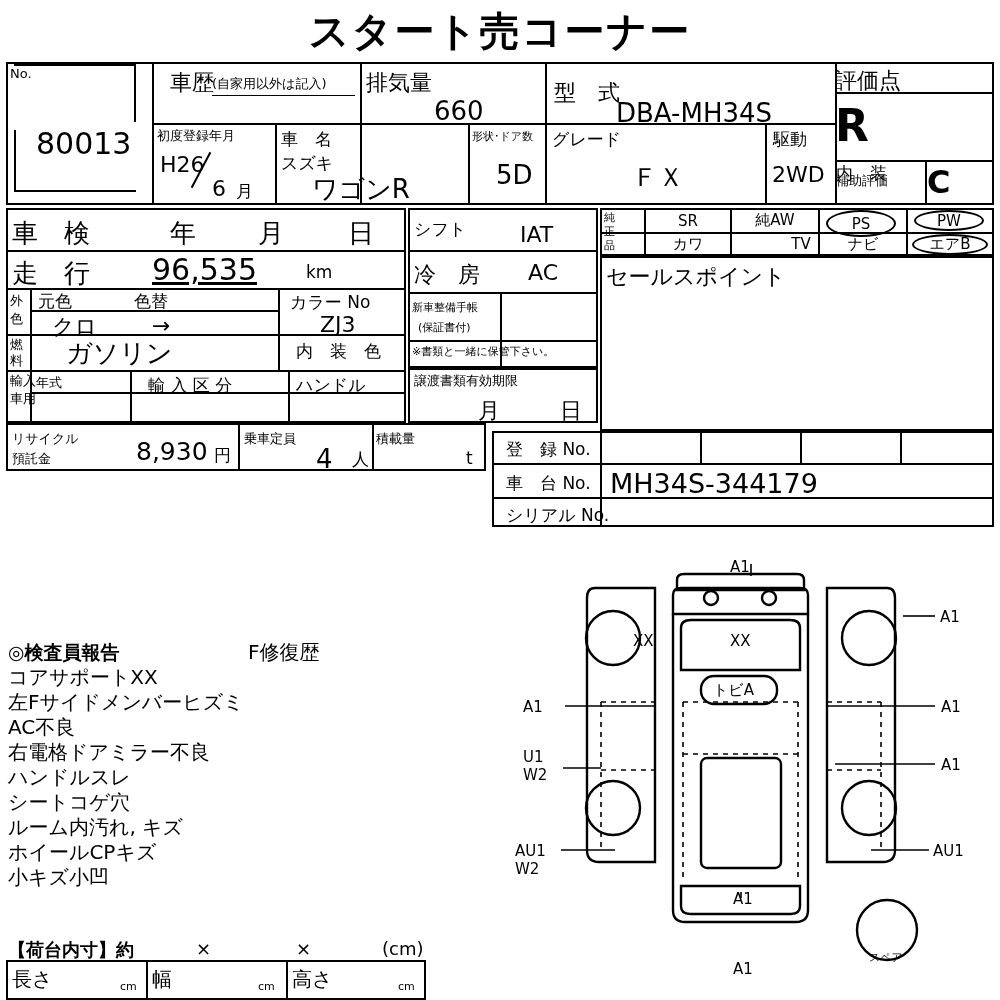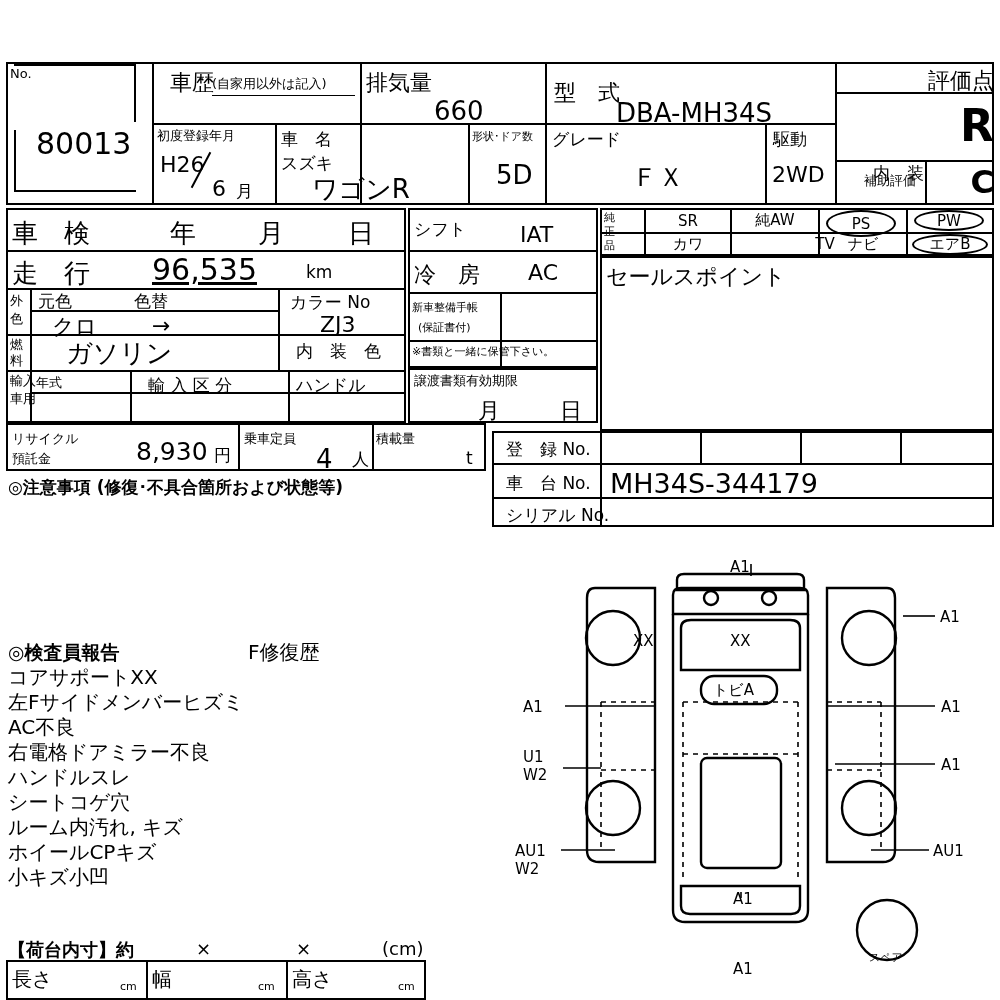--- a/index.html
+++ b/index.html
@@ -25,21 +25,21 @@
     letter-spacing:2px;
   }
 
   .lbl   { font-size:17px; }
   .lbl-s { font-size:13px; }
   .lbl-xs{ font-size:11px; }
   .val   { font-size:22px; }
   .val-l { font-size:26px; }
   .val-b { font-size:30px; }
 
-  .ctr { text-align:right; }
+  .ctr { text-align:left; }
 
   
   .oval {
     position:absolute; border:2px solid #000; border-radius:50%;
     font-size:15px; display:flex; align-items:center; justify-content:center;
   }
   .chip {
     position:absolute; font-size:15px;
     display:flex; align-items:center; justify-content:center;
   }
@@ -52,20 +52,21 @@
   .report div { font-size:20px; line-height:25px; white-space:nowrap; }
   .rep-head { font-size:19px !important; }
 
   svg { display:block; }
 </style>
 </head>
 <body>
 
 <div class="sheet">
 
+  <div class="title">スタート売コーナー</div>
 
   <div class="bx" style="left:6px; top:62px; width:988px; height:143px;"></div>
 
   <div class="ln" style="left:152px; top:62px; width:2px; height:143px;"></div>
   <div class="ln" style="left:360px; top:62px; width:2px; height:143px;"></div>
   <div class="ln" style="left:545px; top:62px; width:2px; height:143px;"></div>
   <div class="ln" style="left:835px; top:62px; width:2px; height:143px;"></div>
   <div class="ln" style="left:275px; top:125px; width:2px; height:80px;"></div>
   <div class="ln" style="left:468px; top:125px; width:2px; height:80px;"></div>
   <div class="ln" style="left:545px; top:125px; width:2px; height:80px;"></div>
@@ -167,21 +168,20 @@
   <div class="t lbl-s" style="left:12px; top:430px;">リサイクル</div>
   <div class="t lbl-s" style="left:12px; top:450px;">預託金</div>
   <div class="t" style="left:136px; top:437px; font-size:25px;">8,930</div>
   <div class="t lbl" style="left:214px; top:444px;">円</div>
   <div class="t lbl-s" style="left:244px; top:430px;">乗車定員</div>
   <div class="t val-l" style="left:316px; top:444px;">4</div>
   <div class="t lbl" style="left:352px; top:448px;">人</div>
   <div class="t lbl-s" style="left:376px; top:430px;">積載量</div>
   <div class="t lbl" style="left:466px; top:448px;">t</div>
 
-  <div class="t" style="left:8px; top:476px; font-size:17px; font-weight:bold;">◎注意事項 (修復･不具合箇所および状態等)</div>
 
   <div class="bx" style="left:408px; top:208px; width:190px; height:160px;"></div>
   <div class="ln" style="left:408px; top:250px; width:190px; height:2px;"></div>
   <div class="ln" style="left:408px; top:292px; width:190px; height:2px;"></div>
   <div class="ln" style="left:408px; top:252px; width:2px; height:0px;"></div>
   <div class="ln" style="left:500px; top:292px; width:2px; height:76px;"></div>
   <div class="ln" style="left:408px; top:340px; width:190px; height:2px;"></div>
 
   <div class="t lbl" style="left:414px; top:218px;">シフト</div>
   <div class="t val" style="left:520px; top:222px;">IAT</div>
@@ -206,21 +206,21 @@
 
   <div class="t lbl-xs" style="left:604px; top:210px;">純</div>
   <div class="t lbl-xs" style="left:604px; top:224px;">正</div>
   <div class="t lbl-xs" style="left:604px; top:238px;">品</div>
 
   <div class="chip" style="left:646px; top:209px; width:84px; height:23px;">SR</div>
   <div class="chip" style="left:732px; top:209px; width:86px; height:23px;">純AW</div>
   <div class="oval" style="left:826px; top:210px; width:70px; height:27px;">PS</div>
   <div class="oval" style="left:914px; top:210px; width:70px; height:21px;">PW</div>
   <div class="chip" style="left:646px; top:233px; width:84px; height:22px;">カワ</div>
-  <div class="chip" style="left:772px; top:233px; width:106px; height:22px;">TV</div>
+  <div class="chip" style="left:748px; top:233px; width:106px; height:22px;">TV</div>
   <div class="chip" style="left:820px; top:233px; width:86px; height:22px;">ナビ</div>
   <div class="oval" style="left:912px; top:234px; width:76px; height:21px;">エアB</div>
 
   <div class="bx" style="left:600px; top:256px; width:394px; height:175px;"></div>
   <div class="t val" style="left:606px; top:262px;">セールスポイント</div>
 
   <div class="bx" style="left:492px; top:431px; width:502px; height:96px;"></div>
   <div class="ln" style="left:492px; top:463px; width:502px; height:2px;"></div>
   <div class="ln" style="left:492px; top:497px; width:502px; height:2px;"></div>
   <div class="ln" style="left:600px; top:431px; width:2px; height:96px;"></div>

